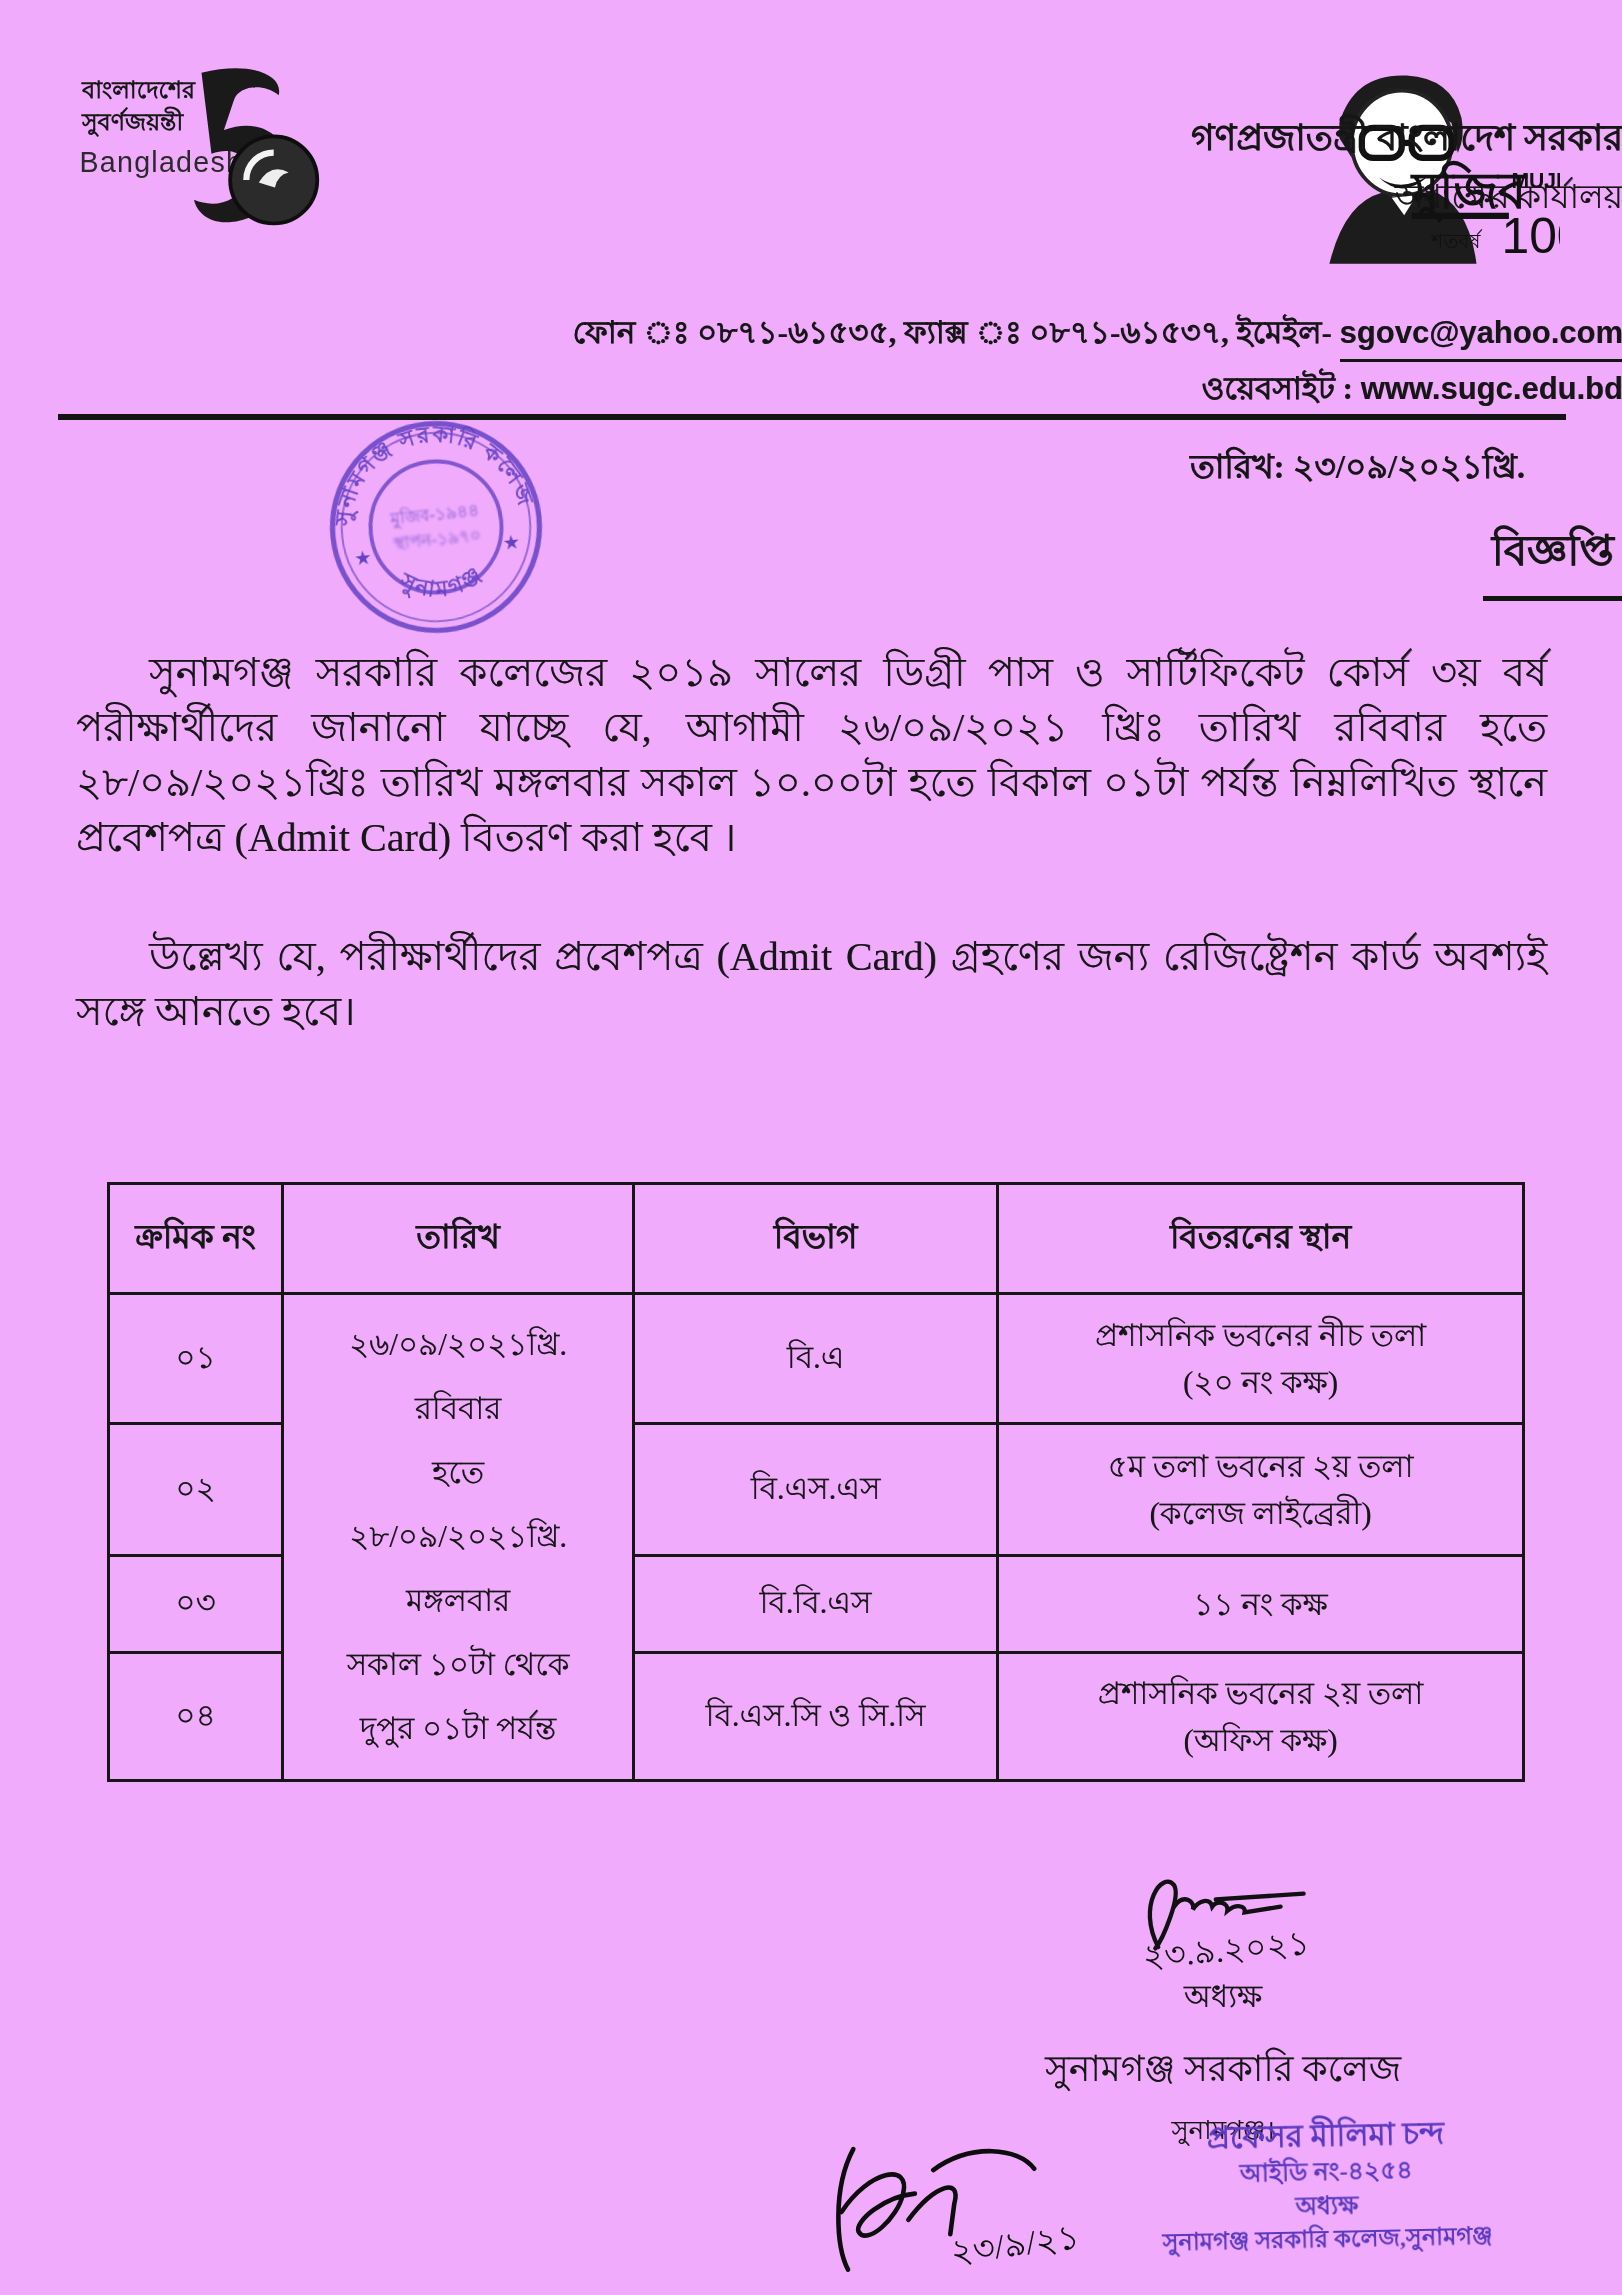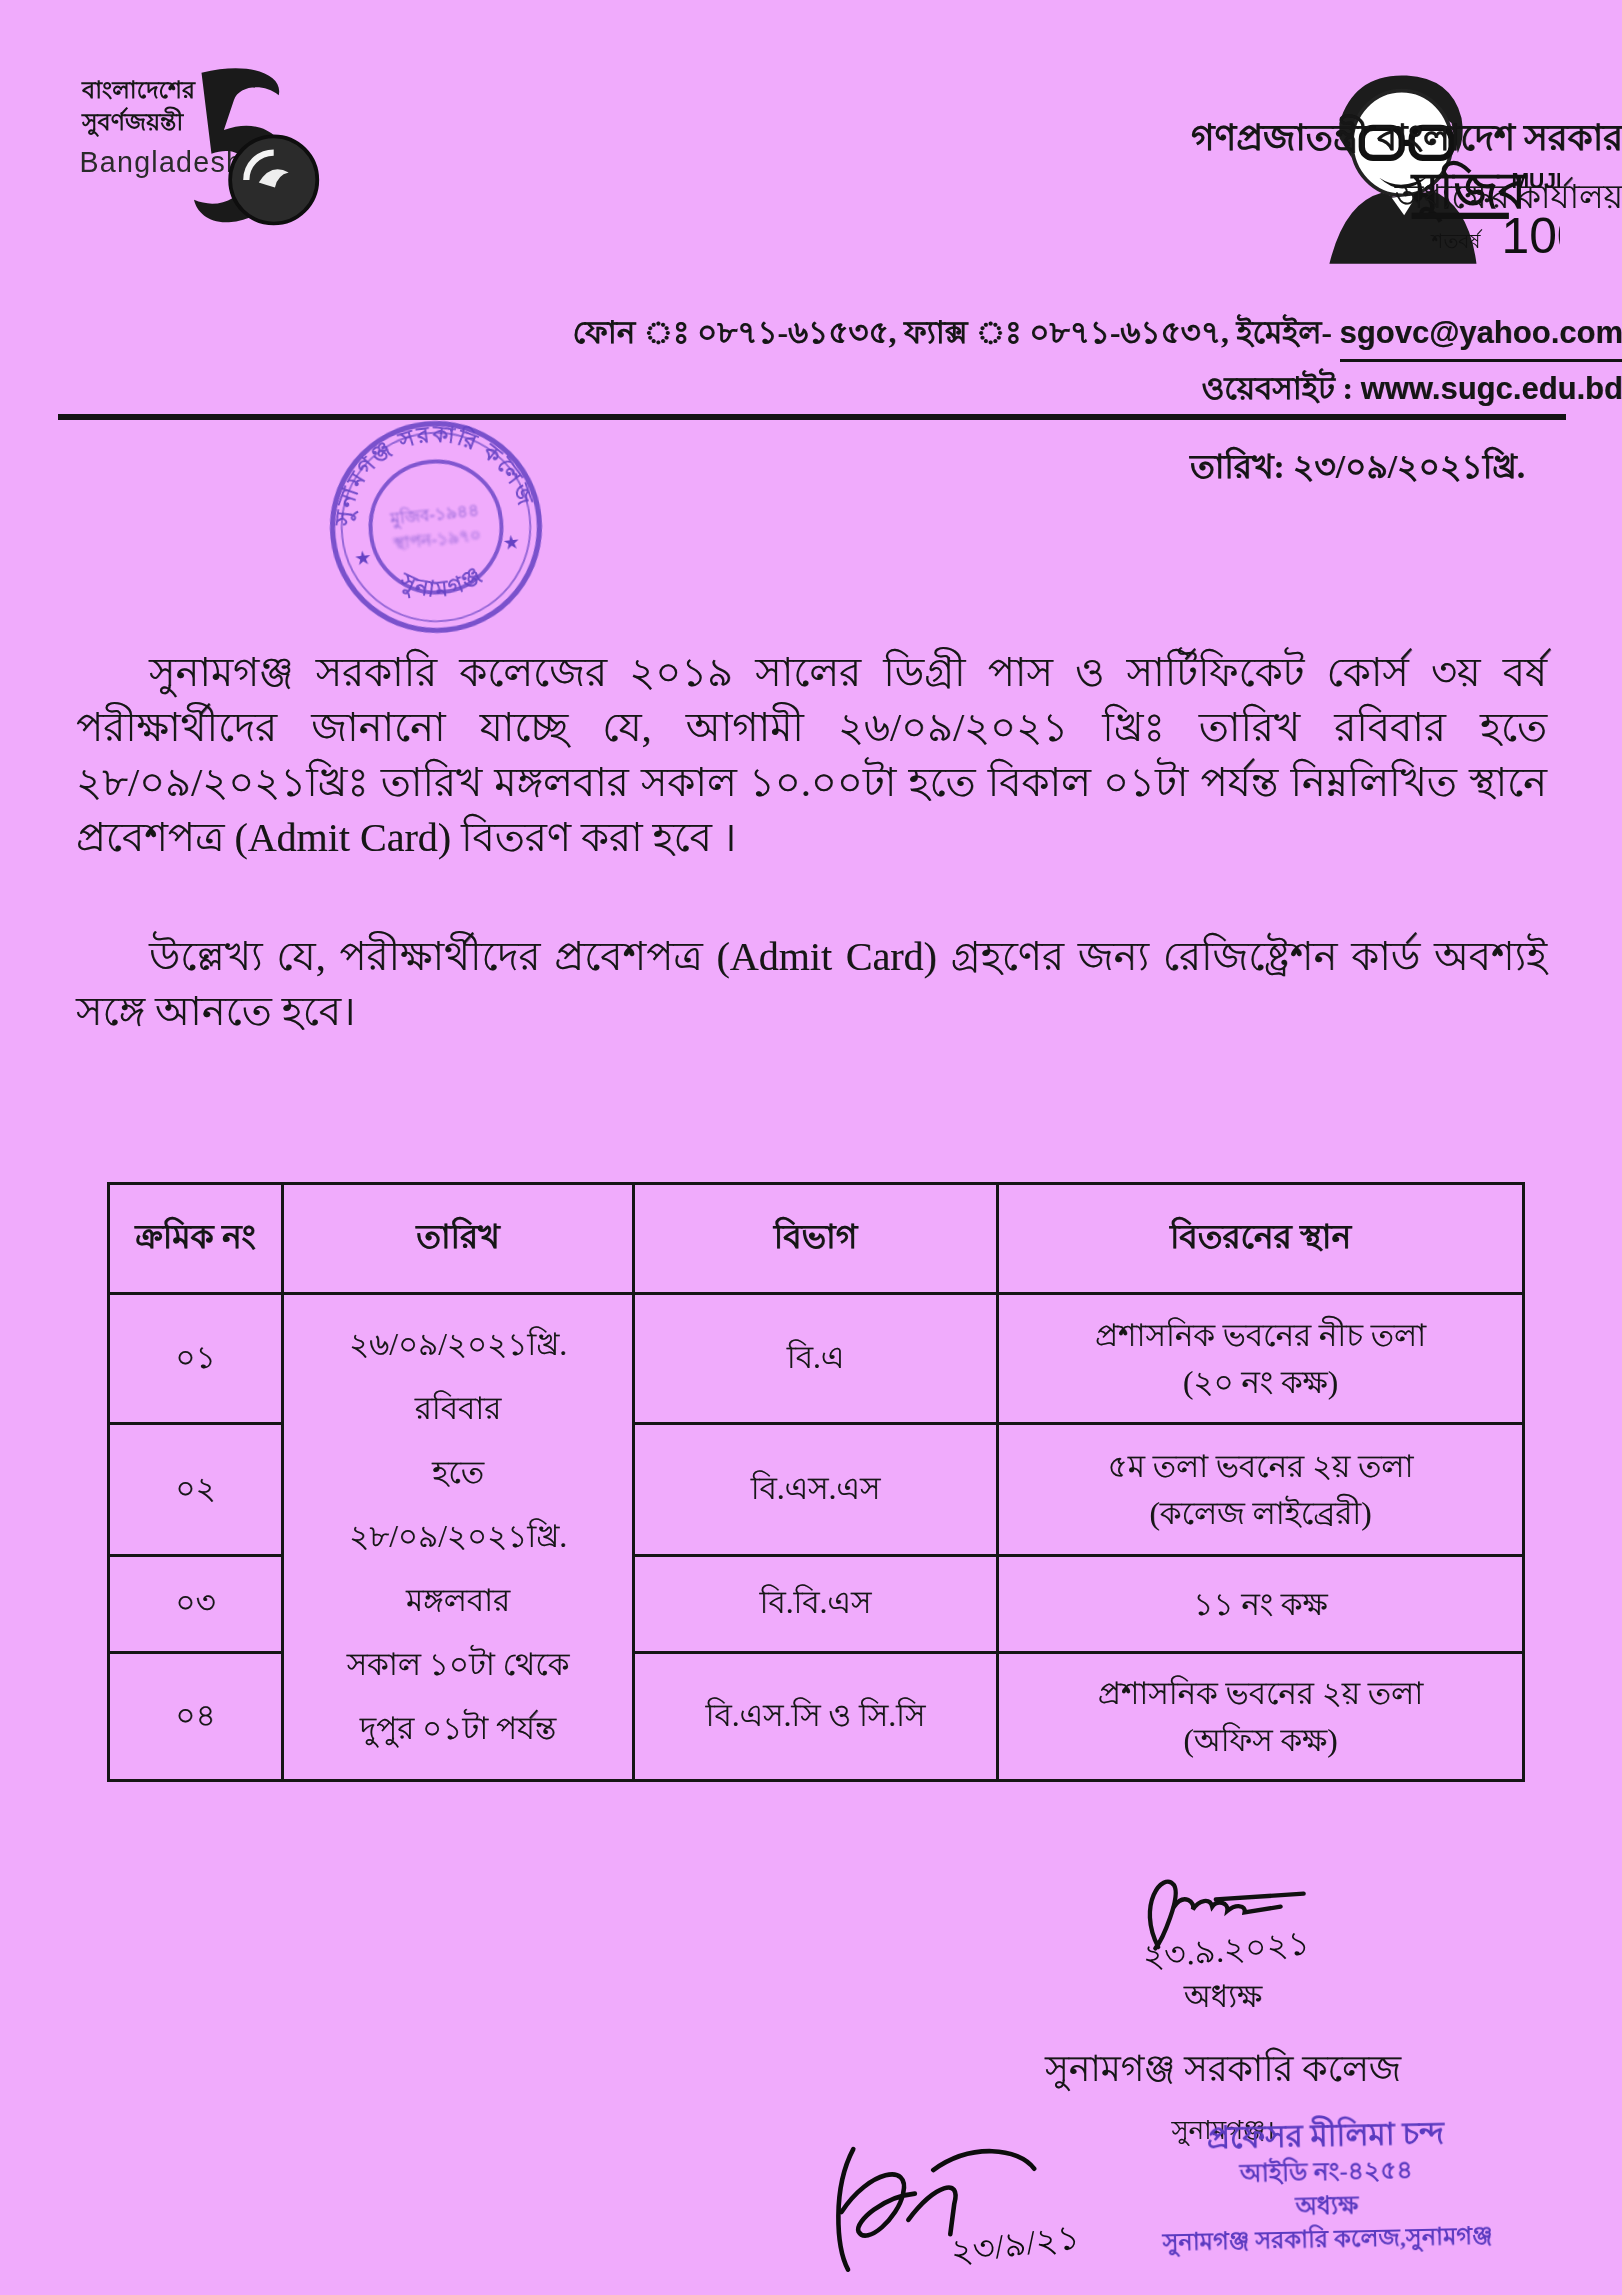--- a/index.html
+++ b/index.html
@@ -138,20 +138,23 @@
       <text x="40" y="214" font-size="30" fill="#5b3ac0">★</text>
       <text x="268" y="214" font-size="30" fill="#5b3ac0">★</text>
       <g style="opacity:.8" filter="url(#)">
         <text x="168" y="158" font-size="26" text-anchor="middle" fill="#5b3ac0" style="filter:blur(2px);">মুজিব-১৯৪৪</text>
         <text x="168" y="196" font-size="26" text-anchor="middle" fill="#5b3ac0" style="filter:blur(2.4px);">স্থাপন-১৯৭০</text>
       </g>
     </svg>
   </div>
 
   <div class="abs date-line ink">তারিখ: ২৩/০৯/২০২১খ্রি.</div>
+  <div class="abs ctr notice-wrap">
+    <span class="notice-title ink">বিজ্ঞপ্তি</span>
+  </div>
 
   <div class="abs para para1 ink">সুনামগঞ্জ সরকারি কলেজের ২০১৯ সালের ডিগ্রী পাস ও সার্টিফিকেট কোর্স ৩য় বর্ষ পরীক্ষার্থীদের জানানো যাচ্ছে যে, আগামী ২৬/০৯/২০২১ খ্রিঃ তারিখ রবিবার হতে ২৮/০৯/২০২১খ্রিঃ তারিখ মঙ্গলবার সকাল ১০.০০টা হতে বিকাল ০১টা পর্যন্ত নিম্নলিখিত স্থানে প্রবেশপত্র (Admit Card) বিতরণ করা হবে ।</div>
   <div class="abs para para2 ink">উল্লেখ্য যে, পরীক্ষার্থীদের প্রবেশপত্র (Admit Card) গ্রহণের জন্য রেজিষ্ট্রেশন কার্ড অবশ্যই সঙ্গে আনতে হবে।</div>
 
   <table class="doc-table ink">
     <colgroup>
       <col class="col-sl">
         <col class="col-date">
         <col class="col-dept">
         <col class="col-place">

